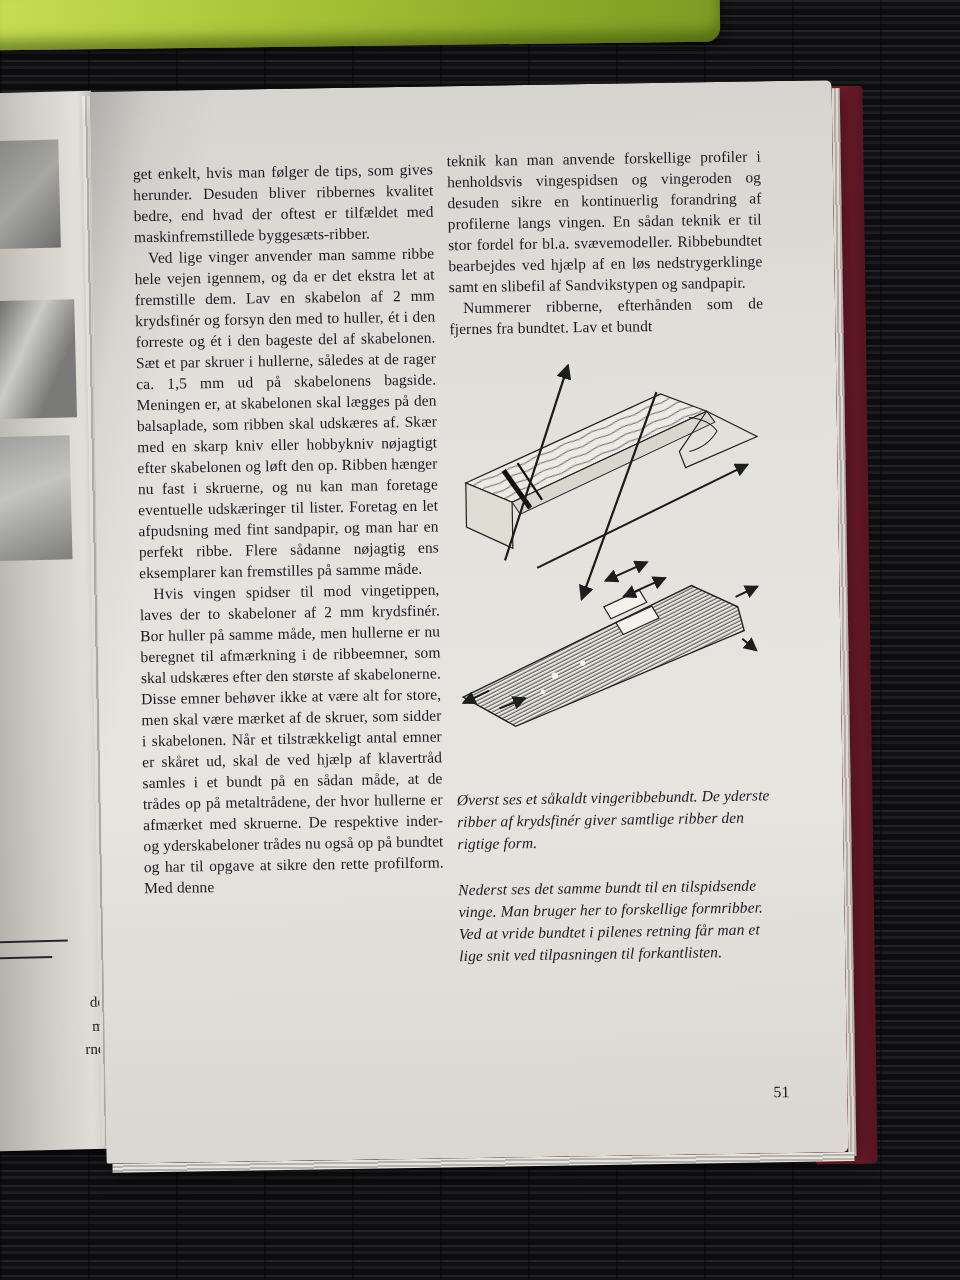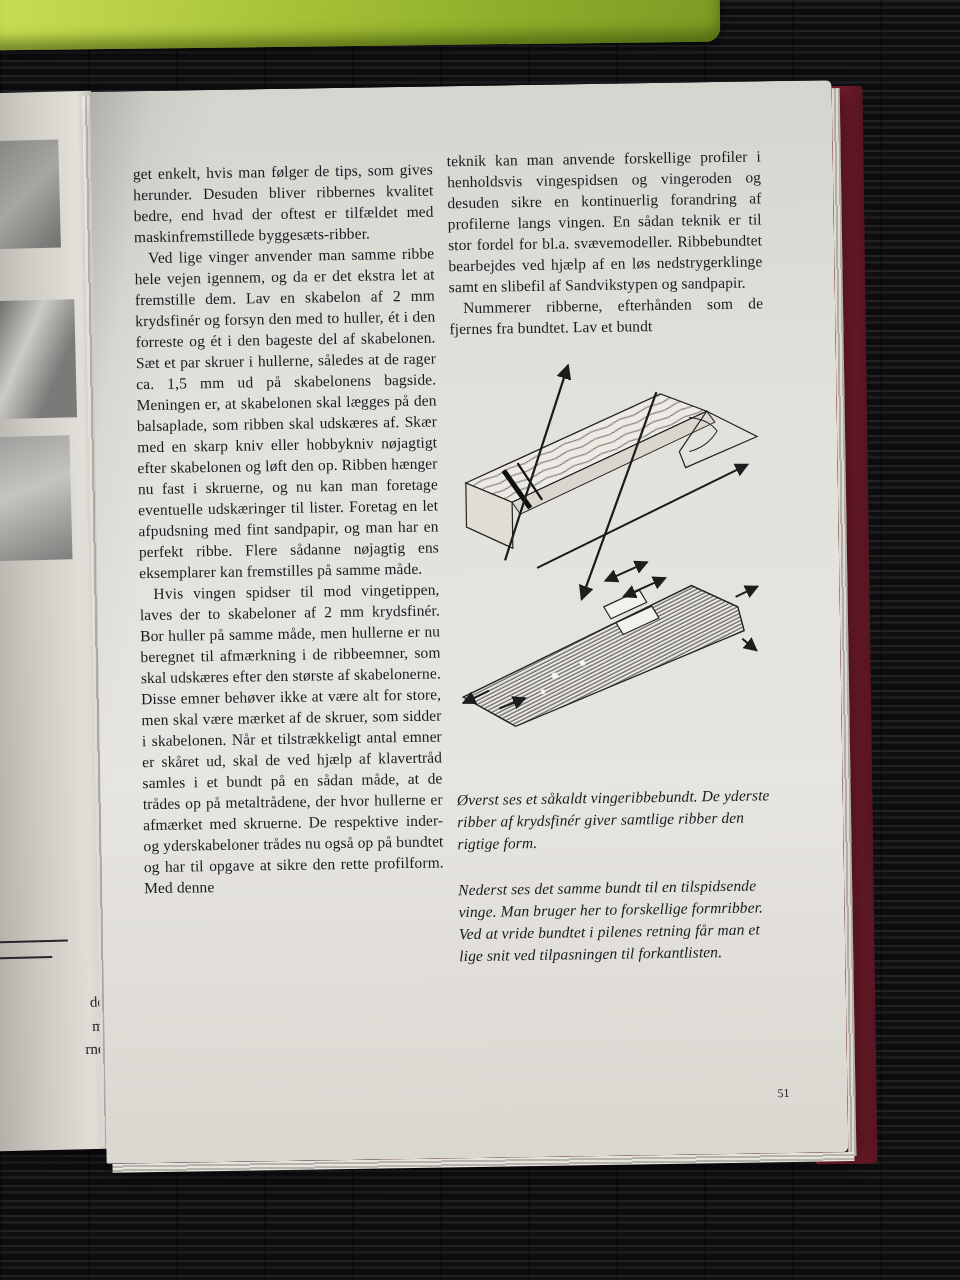--- a/index.html
+++ b/index.html
@@ -81,21 +81,21 @@
     position:absolute; color:#1a1a20; font-size:15.5px; line-height:21px;
     text-align:justify; letter-spacing:0.1px;
   }
   .col-left  { left:42px;  top:72px; width:300px; }
   .col-right { left:356px; top:64px; width:314px; }
   .col p { margin:0; }
   p.indent { text-indent:14px; }
   .illustration { display:block; margin:12px 0 8px 0; }
   .captions p { font-style:italic; text-align:left; line-height:22px; }
   .captions .cap1 { margin-bottom:24px; }
-  .page-number { position:absolute; right:58px; bottom:52px; font-size:12px; color:#1a1a20; }
+  .page-number { position:absolute; right:58px; bottom:52px; font-size:16px; color:#1a1a20; }
 </style>
 </head>
 <body>
 
 <div class="mat"></div>
 <div class="fabric"></div>
 
 <div class="left-page">
   <div class="photo photo1"></div>
   <div class="photo photo2"></div>

